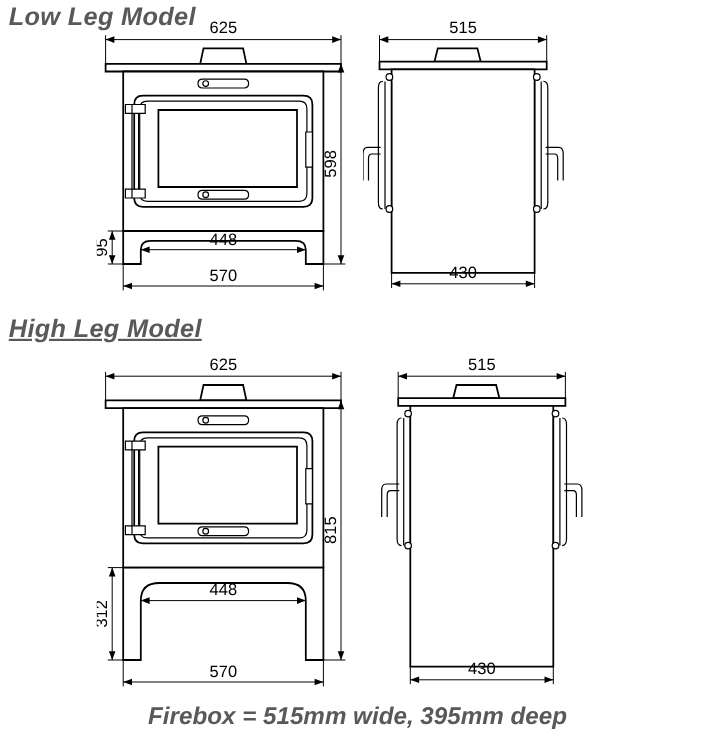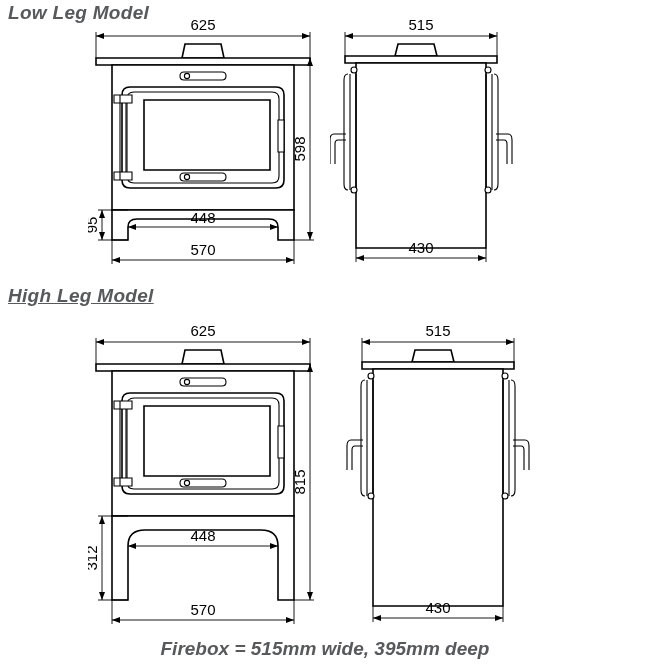--- a/index.html
+++ b/index.html
@@ -12,38 +12,38 @@
     height: 672px;
     position: relative;
     font-family: "Liberation Sans", sans-serif;
     overflow: hidden;
   }
   .model-title {
     position: absolute;
     font-family: "Liberation Sans", sans-serif;
     font-weight: bold;
     font-style: italic;
-    font-size: 19px;
+    font-size: 23px;
     color: #58595b;
     letter-spacing: 0.3px;
     white-space: nowrap;
   }
   #title-low  { left: 8px;  top: 2px; }
   #title-high { left: 8px;  top: 285px; text-decoration: underline; }
 
   .caption {
     position: absolute;
     left: 0;
     top: 638px;
     width: 650px;
     text-align: center;
     font-family: "Liberation Sans", sans-serif;
     font-weight: bold;
     font-style: italic;
-    font-size: 19px;
+    font-size: 22px;
     color: #58595b;
     white-space: nowrap;
   }
 
   .dwg {
     position: absolute;
     display: block;
   }
   #dwg-low-front  { left: 88px;  top: 12px; }
   #dwg-low-side   { left: 330px; top: 12px; }

